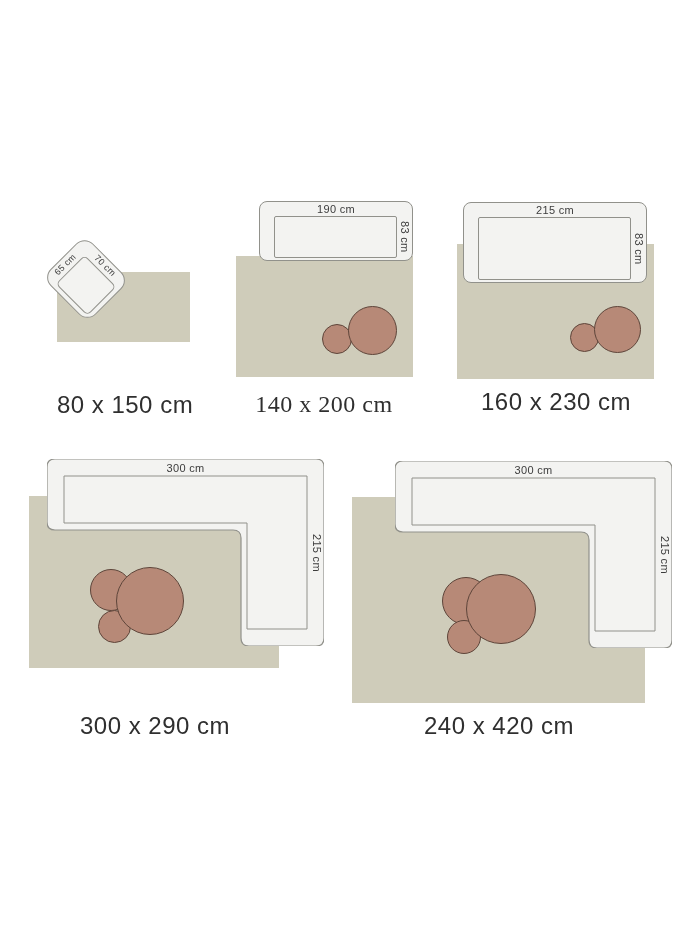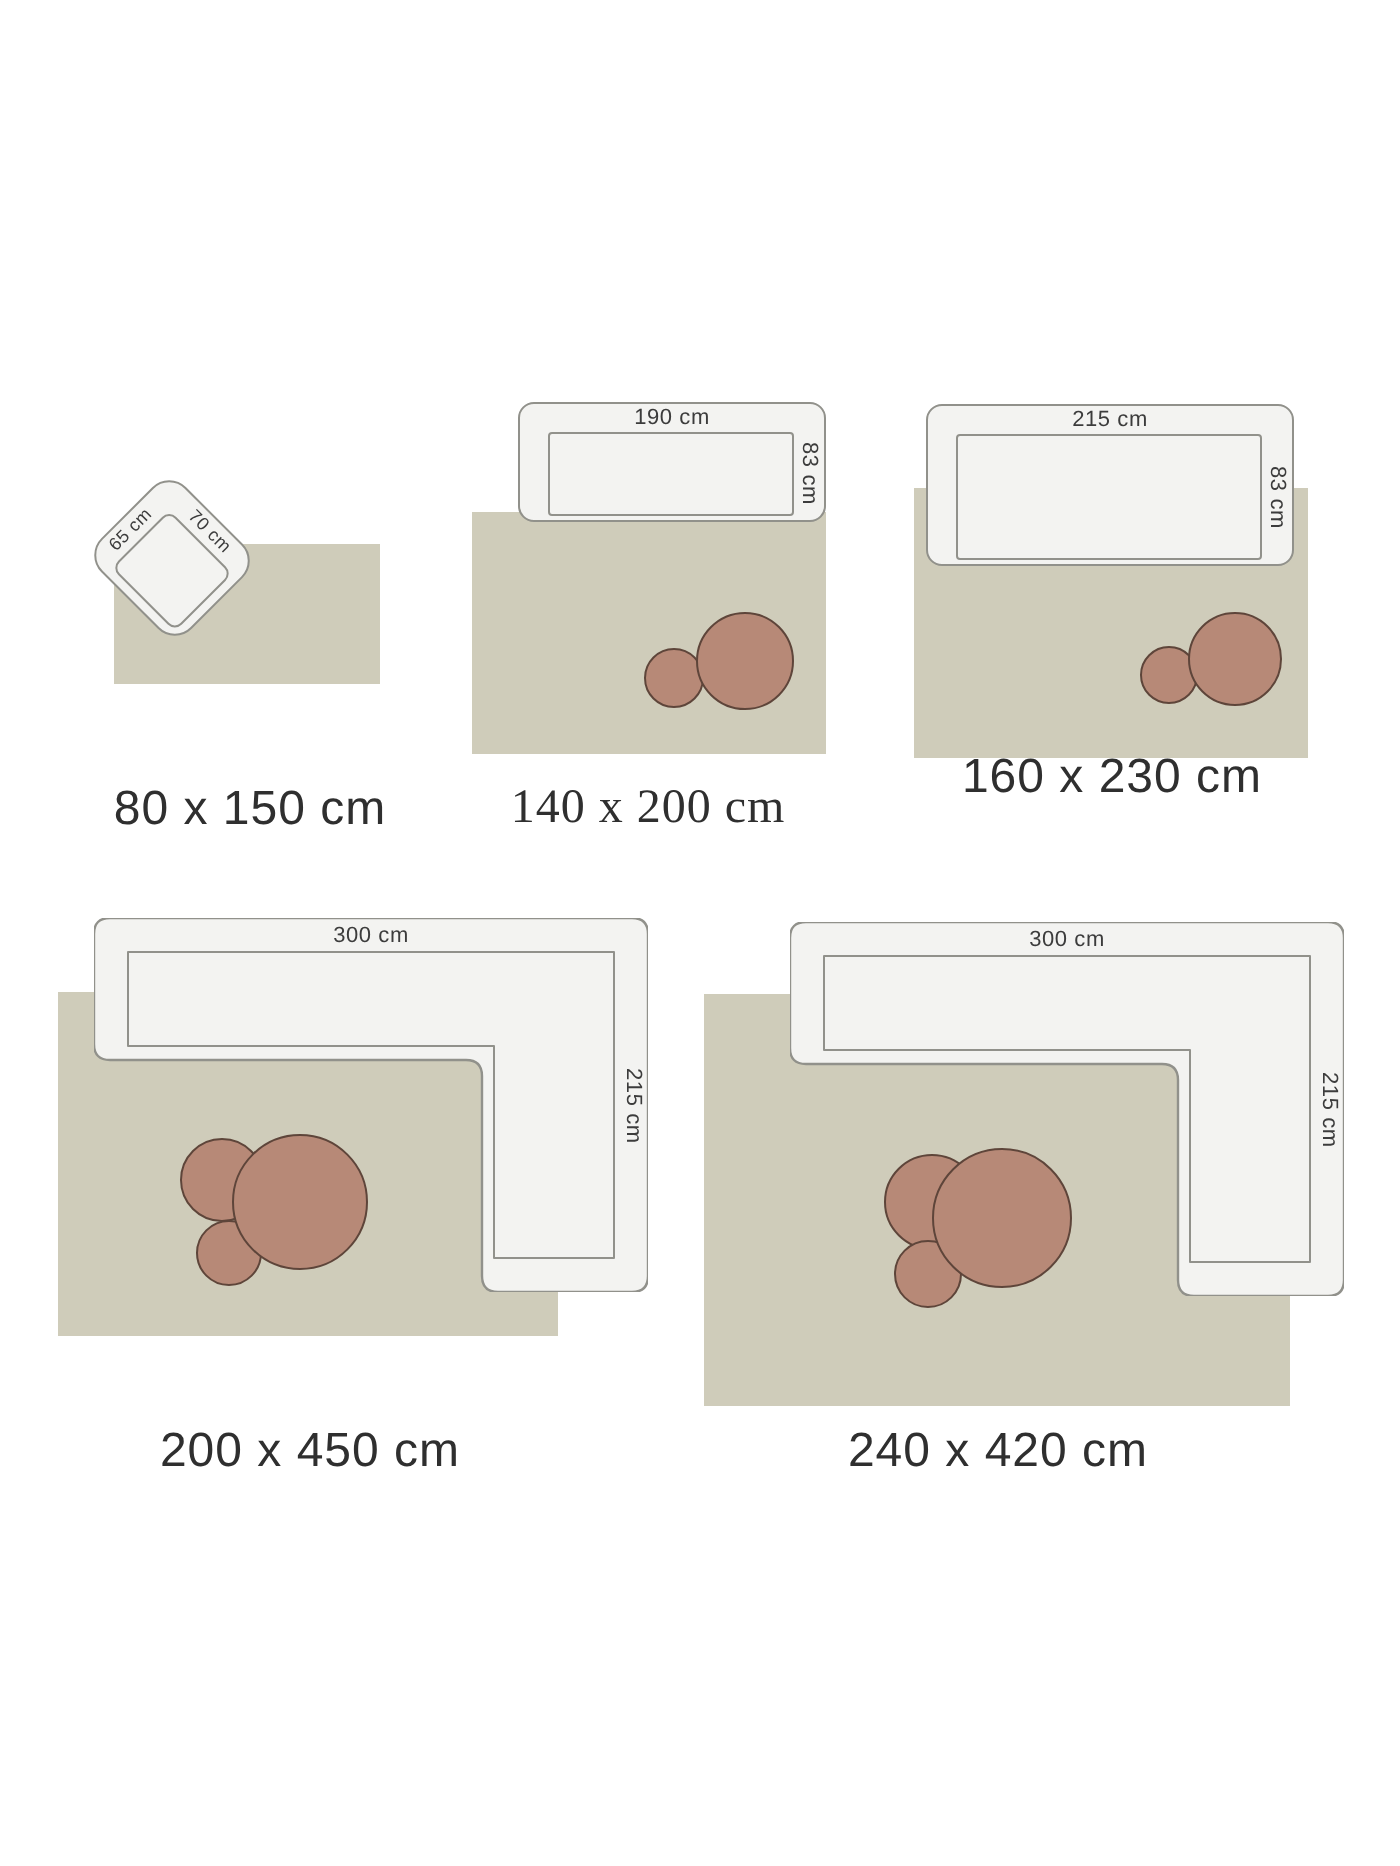--- a/index.html
+++ b/index.html
@@ -86,35 +86,35 @@
 
   <div>
     <div class="rug" style="left:457px;top:244px;width:197px;height:135px;"></div>
     <div class="sofa" style="left:463px;top:202px;width:184px;height:81px;">
       <div class="seat" style="left:14px;right:15px;top:14px;bottom:2px;"></div>
       <span class="dim" style="top:1px;left:0;right:0;height:13px;">215 cm</span>
       <span class="dim dim-v" style="right:1px;top:16px;bottom:4px;width:14px;">83 cm</span>
     </div>
     <div class="table" style="left:570px;top:323px;width:29px;height:29px;"></div>
     <div class="table" style="left:594px;top:306px;width:47px;height:47px;"></div>
-    <div class="size-label" style="left:556px;top:375px;">160 x 230 cm</div>
+    <div class="size-label" style="left:556px;top:388px;">160 x 230 cm</div>
   </div>
 
   <div>
     <div class="rug" style="left:29px;top:496px;width:250px;height:172px;"></div>
     <svg class="corner-sofa" style="left:47px;top:459px;" width="277" height="187" viewBox="0 0 277 187">
       <path class="outer" d="M 8 0 H 269 Q 277 0 277 8 V 179 Q 277 187 269 187 H 202 Q 194 187 194 179 V 79 Q 194 71 186 71 H 8 Q 0 71 0 63 V 8 Q 0 0 8 0 Z"></path>
       <path class="inner" d="M 17 17 H 260 V 170 H 200 V 64 H 17 Z"></path>
     </svg>
     <span class="dim" style="left:47px;top:461px;width:277px;height:14px;">300 cm</span>
     <span class="dim dim-v" style="left:308px;top:525px;width:16px;height:55px;">215 cm</span>
     <div class="table" style="left:90px;top:569px;width:42px;height:42px;"></div>
     <div class="table" style="left:98px;top:610px;width:33px;height:33px;"></div>
     <div class="table" style="left:116px;top:567px;width:68px;height:68px;"></div>
-    <div class="size-label" style="left:155px;top:712px;">200 x 450 cm</div>
+    <div class="size-label" style="left:155px;top:712px;">300 x 290 cm</div>
   </div>
 
   <div>
     <div class="rug" style="left:352px;top:497px;width:293px;height:206px;"></div>
     <svg class="corner-sofa" style="left:395px;top:461px;" width="277" height="187" viewBox="0 0 277 187">
       <path class="outer" d="M 8 0 H 269 Q 277 0 277 8 V 179 Q 277 187 269 187 H 202 Q 194 187 194 179 V 79 Q 194 71 186 71 H 8 Q 0 71 0 63 V 8 Q 0 0 8 0 Z"></path>
       <path class="inner" d="M 17 17 H 260 V 170 H 200 V 64 H 17 Z"></path>
     </svg>
     <span class="dim" style="left:395px;top:463px;width:277px;height:14px;">300 cm</span>
     <span class="dim dim-v" style="left:656px;top:527px;width:16px;height:55px;">215 cm</span>

